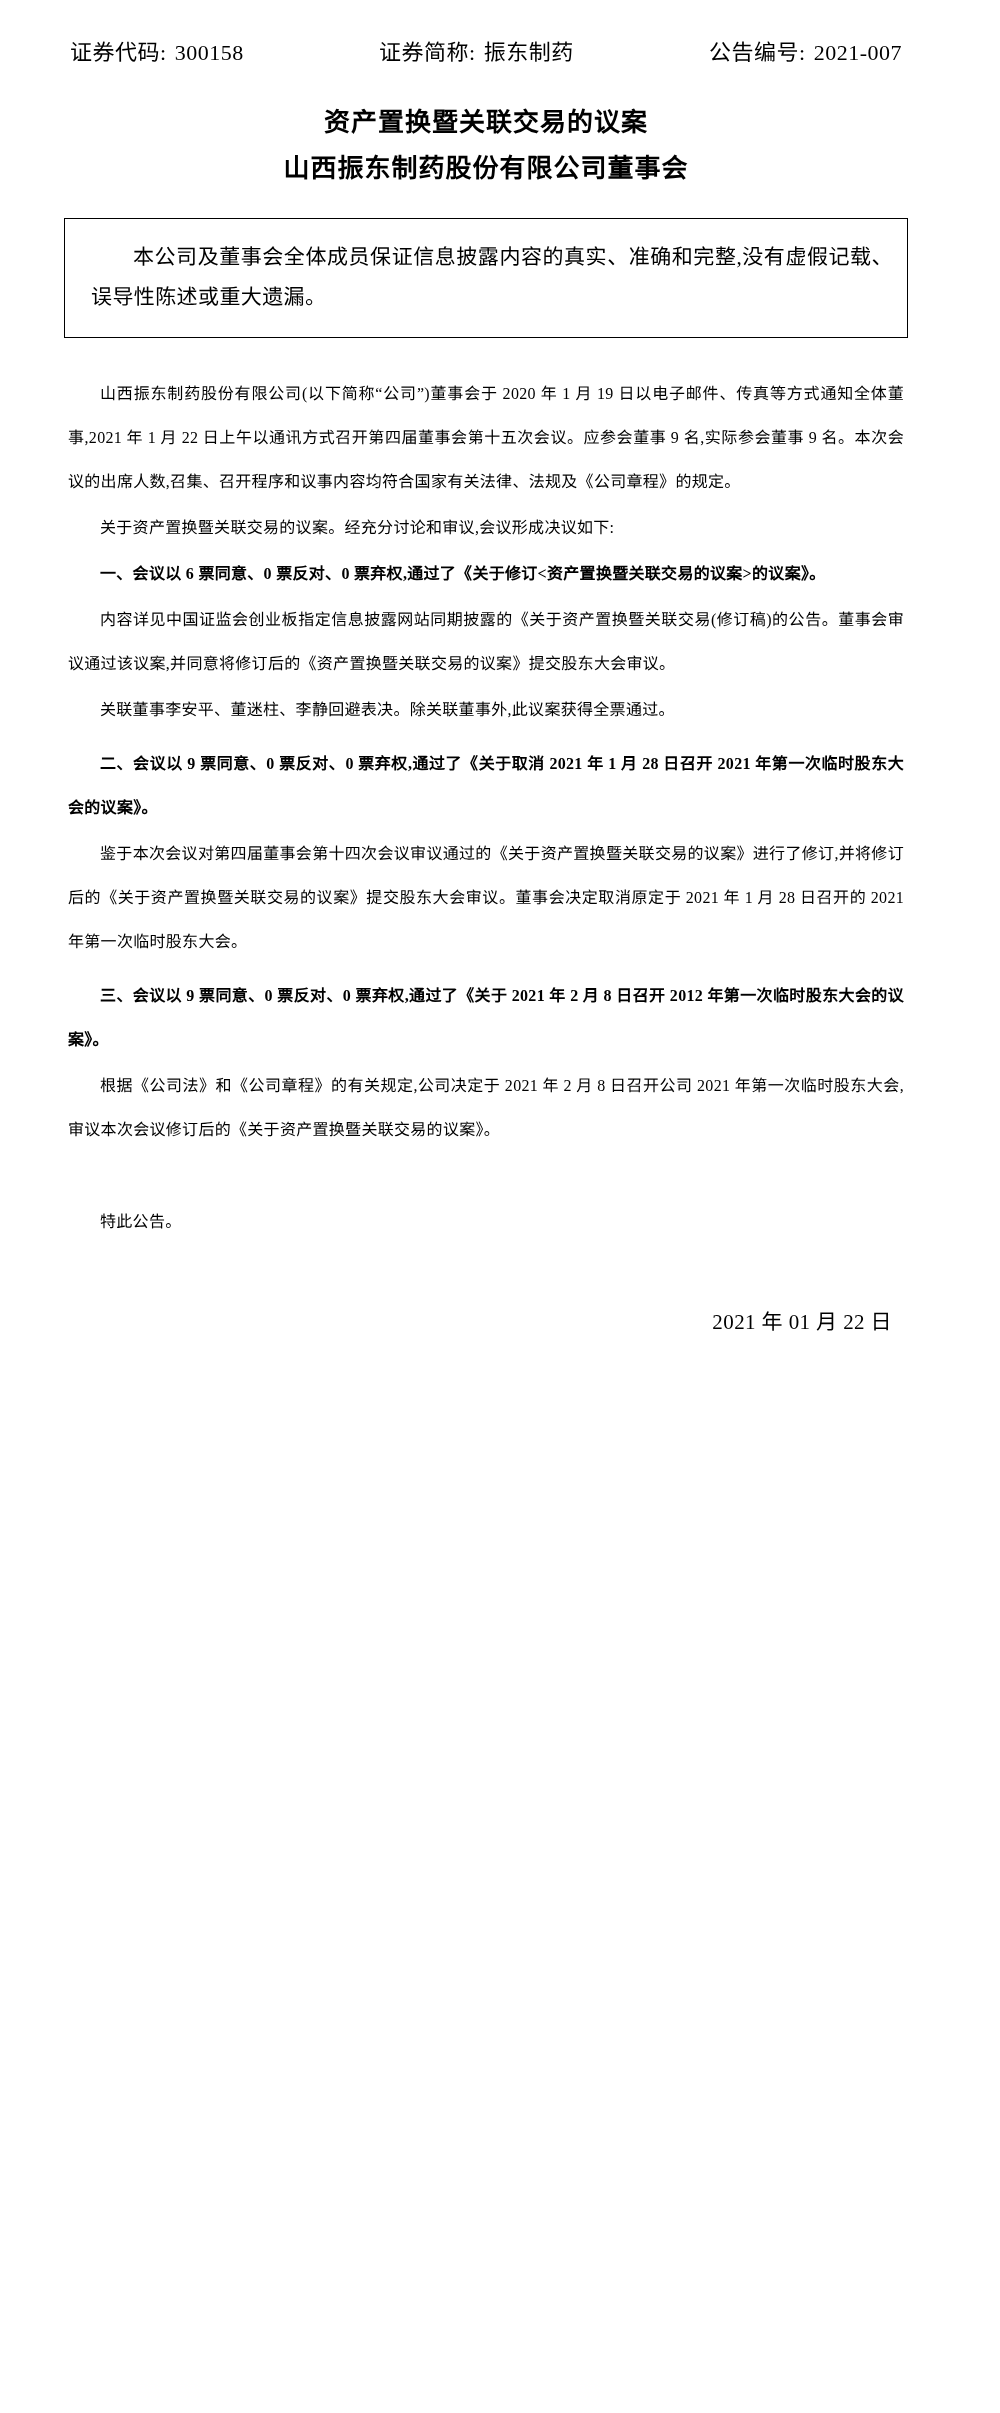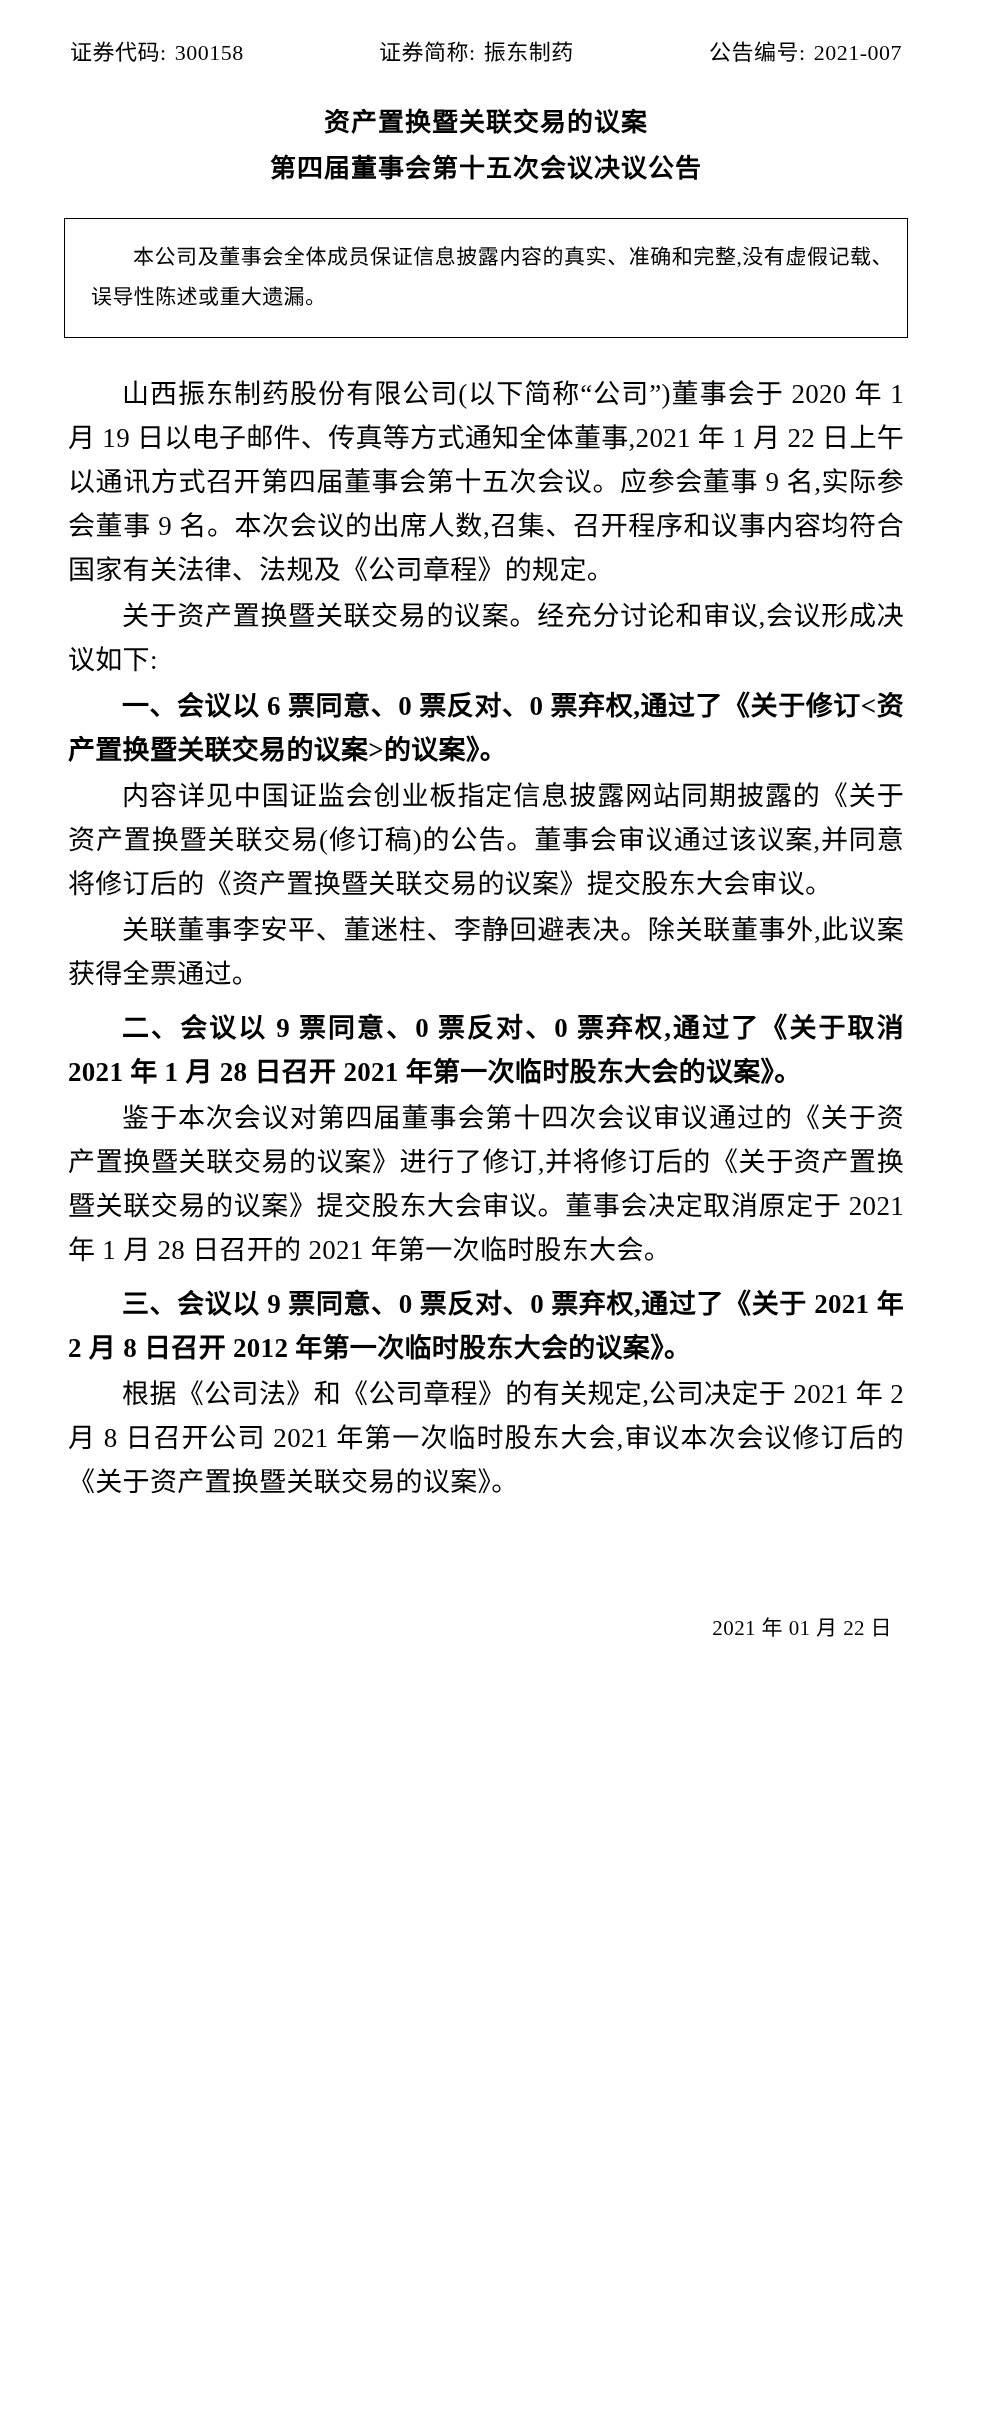--- a/index.html
+++ b/index.html
@@ -62,21 +62,21 @@
     text-align: justify;
     text-indent: 2em;
     letter-spacing: 0.4px;
   }
 
   
   .body {
     padding: 0 6px;
   }
   .body p {
-    font-size: 27px;
+    font-size: 16px;
     line-height: 44px;
     margin: 0 0 2px 0;
     text-align: justify;
     text-justify: inter-ideograph;
     text-indent: 2em;
     letter-spacing: 0.3px;
   }
   .body p.bold {
     font-weight: bold;
   }
@@ -112,40 +112,41 @@
       <span class="hdr-value">振东制药</span>
     </div>
     <div class="hdr-item">
       <span class="hdr-label">公告编号:</span>
       <span class="hdr-value">2021-007</span>
     </div>
   </div>
 
   <div class="title-block">
     <div class="title-line">资产置换暨关联交易的议案</div>
-    <div class="title-line">第四届董事会第十五次会议决议公告</div>
+    <div class="title-line">山西振东制药股份有限公司董事会</div>
   </div>
 
   <div class="statement-box">
     <p>本公司及董事会全体成员保证信息披露内容的真实、准确和完整,没有虚假记载、误导性陈述或重大遗漏。</p>
   </div>
 
   <div class="body">
     <p>山西振东制药股份有限公司(以下简称“公司”)董事会于 2020 年 1 月 19 日以电子邮件、传真等方式通知全体董事,2021 年 1 月 22 日上午以通讯方式召开第四届董事会第十五次会议。应参会董事 9 名,实际参会董事 9 名。本次会议的出席人数,召集、召开程序和议事内容均符合国家有关法律、法规及《公司章程》的规定。</p>
     <p>关于资产置换暨关联交易的议案。经充分讨论和审议,会议形成决议如下:</p>
     <p class="bold">一、会议以 6 票同意、0 票反对、0 票弃权,通过了《关于修订&lt;资产置换暨关联交易的议案&gt;的议案》。</p>
     <p>内容详见中国证监会创业板指定信息披露网站同期披露的《关于资产置换暨关联交易(修订稿)的公告。董事会审议通过该议案,并同意将修订后的《资产置换暨关联交易的议案》提交股东大会审议。</p>
     <p>关联董事李安平、董迷柱、李静回避表决。除关联董事外,此议案获得全票通过。</p>
     <p class="bold spaced-top">二、会议以 9 票同意、0 票反对、0 票弃权,通过了《关于取消 2021 年 1 月 28 日召开 2021 年第一次临时股东大会的议案》。</p>
     <p>鉴于本次会议对第四届董事会第十四次会议审议通过的《关于资产置换暨关联交易的议案》进行了修订,并将修订后的《关于资产置换暨关联交易的议案》提交股东大会审议。董事会决定取消原定于 2021 年 1 月 28 日召开的 2021 年第一次临时股东大会。</p>
     <p class="bold spaced-top">三、会议以 9 票同意、0 票反对、0 票弃权,通过了《关于 2021 年 2 月 8 日召开 2012 年第一次临时股东大会的议案》。</p>
     <p>根据《公司法》和《公司章程》的有关规定,公司决定于 2021 年 2 月 8 日召开公司 2021 年第一次临时股东大会,审议本次会议修订后的《关于资产置换暨关联交易的议案》。</p>
 
     <div class="gap-large"></div>
 
+    <p>特此公告。</p>
   </div>
 
   <div class="gap-large"></div>
 
   <div class="signature">
     <div>2021 年 01 月 22 日</div>
   </div>
 
 </div>
 

